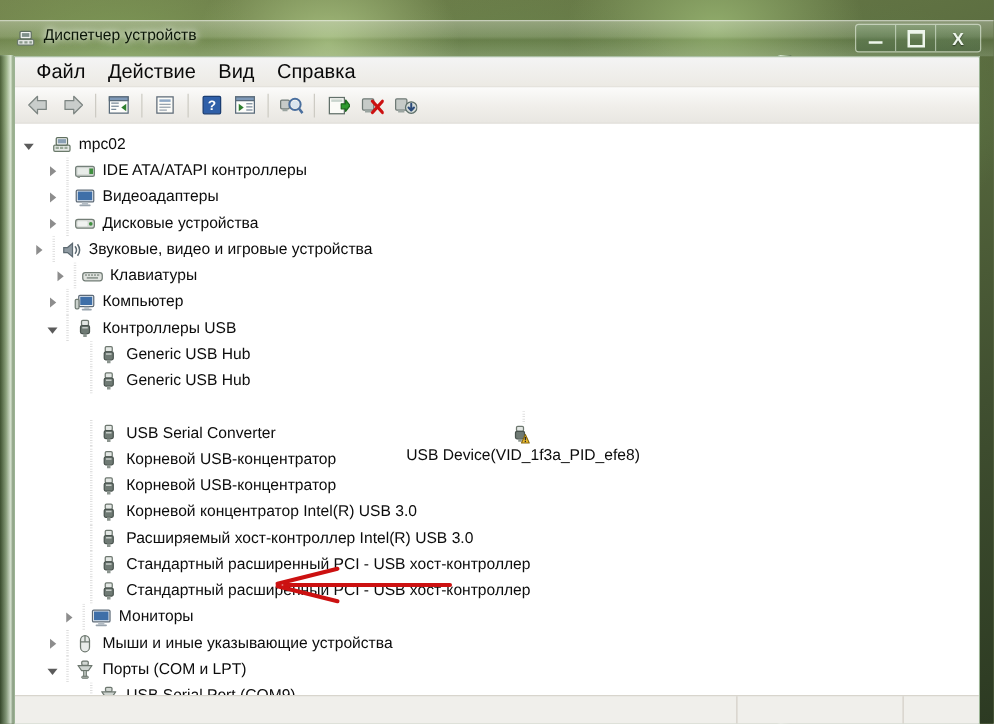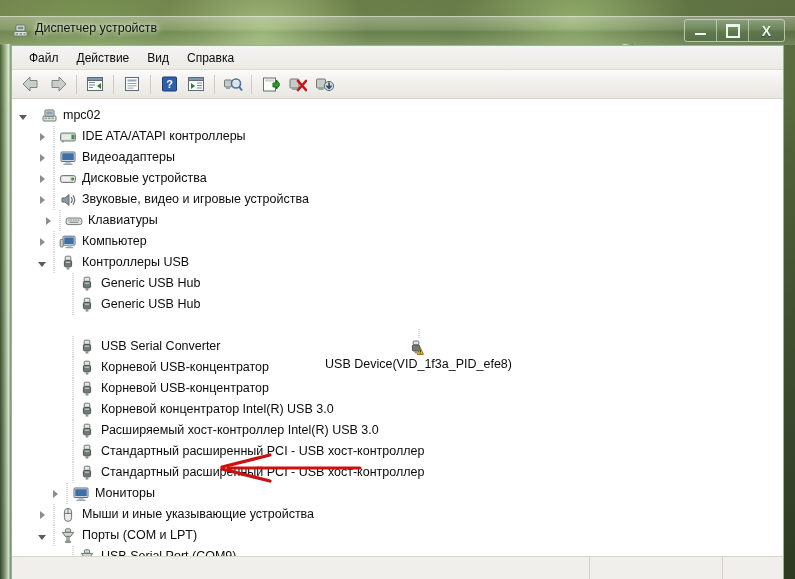--- a/index.html
+++ b/index.html
@@ -93,21 +93,21 @@
     display: flex; flex-direction: column;
   }
   
   #menubar {
     height: 23px; flex: 0 0 23px;
     background: linear-gradient(180deg, #f4f4f4 0%, #eceae4 100%);
     border-bottom: 1px solid #dedbd3;
     display: flex; align-items: center; padding-left: 8px;
   }
   .menuitem {
-    font-size: 12px; color: #0a0a0a;
+    font-size: 16px; color: #0a0a0a;
     padding: 2px 9px; cursor: default; white-space: nowrap;
   }
 
   
   #toolbar {
     height: 28px; flex: 0 0 28px;
     background: linear-gradient(180deg, #fbfbfa 0%, #f0eeea 55%, #e9e7e2 100%);
     border-bottom: 1px solid #d6d3cb;
     display: flex; align-items: center; padding-left: 6px; gap: 1px;
   }
@@ -357,21 +357,21 @@
         <div class="row" style="padding-left: 23px;">
           <span class="twisty collapsed"></span>
           <span class="dots"></span>
           <span class="ico"><svg width="18" height="18" viewBox="0 0 18 18">
               <rect x="1.5" y="5.5" width="15" height="7" rx="2" fill="#d6dad6" stroke="#737e76" stroke-width="1"></rect>
            <rect x="3" y="7" width="8" height="4" rx="1" fill="#f0f2f0"></rect>
            <circle cx="13.6" cy="9" r="1.5" fill="#3f8f3f"></circle>
             </svg></span>
           <span class="label">Дисковые устройства</span>
         </div>
-        <div class="row" style="padding-left: 23px;">
+        <div class="row" style="padding-left: 12px;">
           <span class="twisty collapsed"></span>
           <span class="dots"></span>
           <span class="ico"><svg width="18" height="18" viewBox="0 0 18 18">
               <path d="M3 7 L6 7 L10 3.6 L10 14.4 L6 11 L3 11 Z" fill="#8f9aa2" stroke="#5d6a72" stroke-width="1"></path>
            <path d="M12 6 Q14.4 9 12 12" fill="none" stroke="#5d6a72" stroke-width="1.2"></path>
            <path d="M14 4.4 Q17.4 9 14 13.6" fill="none" stroke="#5d6a72" stroke-width="1.2"></path>
             </svg></span>
           <span class="label">Звуковые, видео и игровые устройства</span>
         </div>
         <div class="row" style="padding-left: 29px;">

